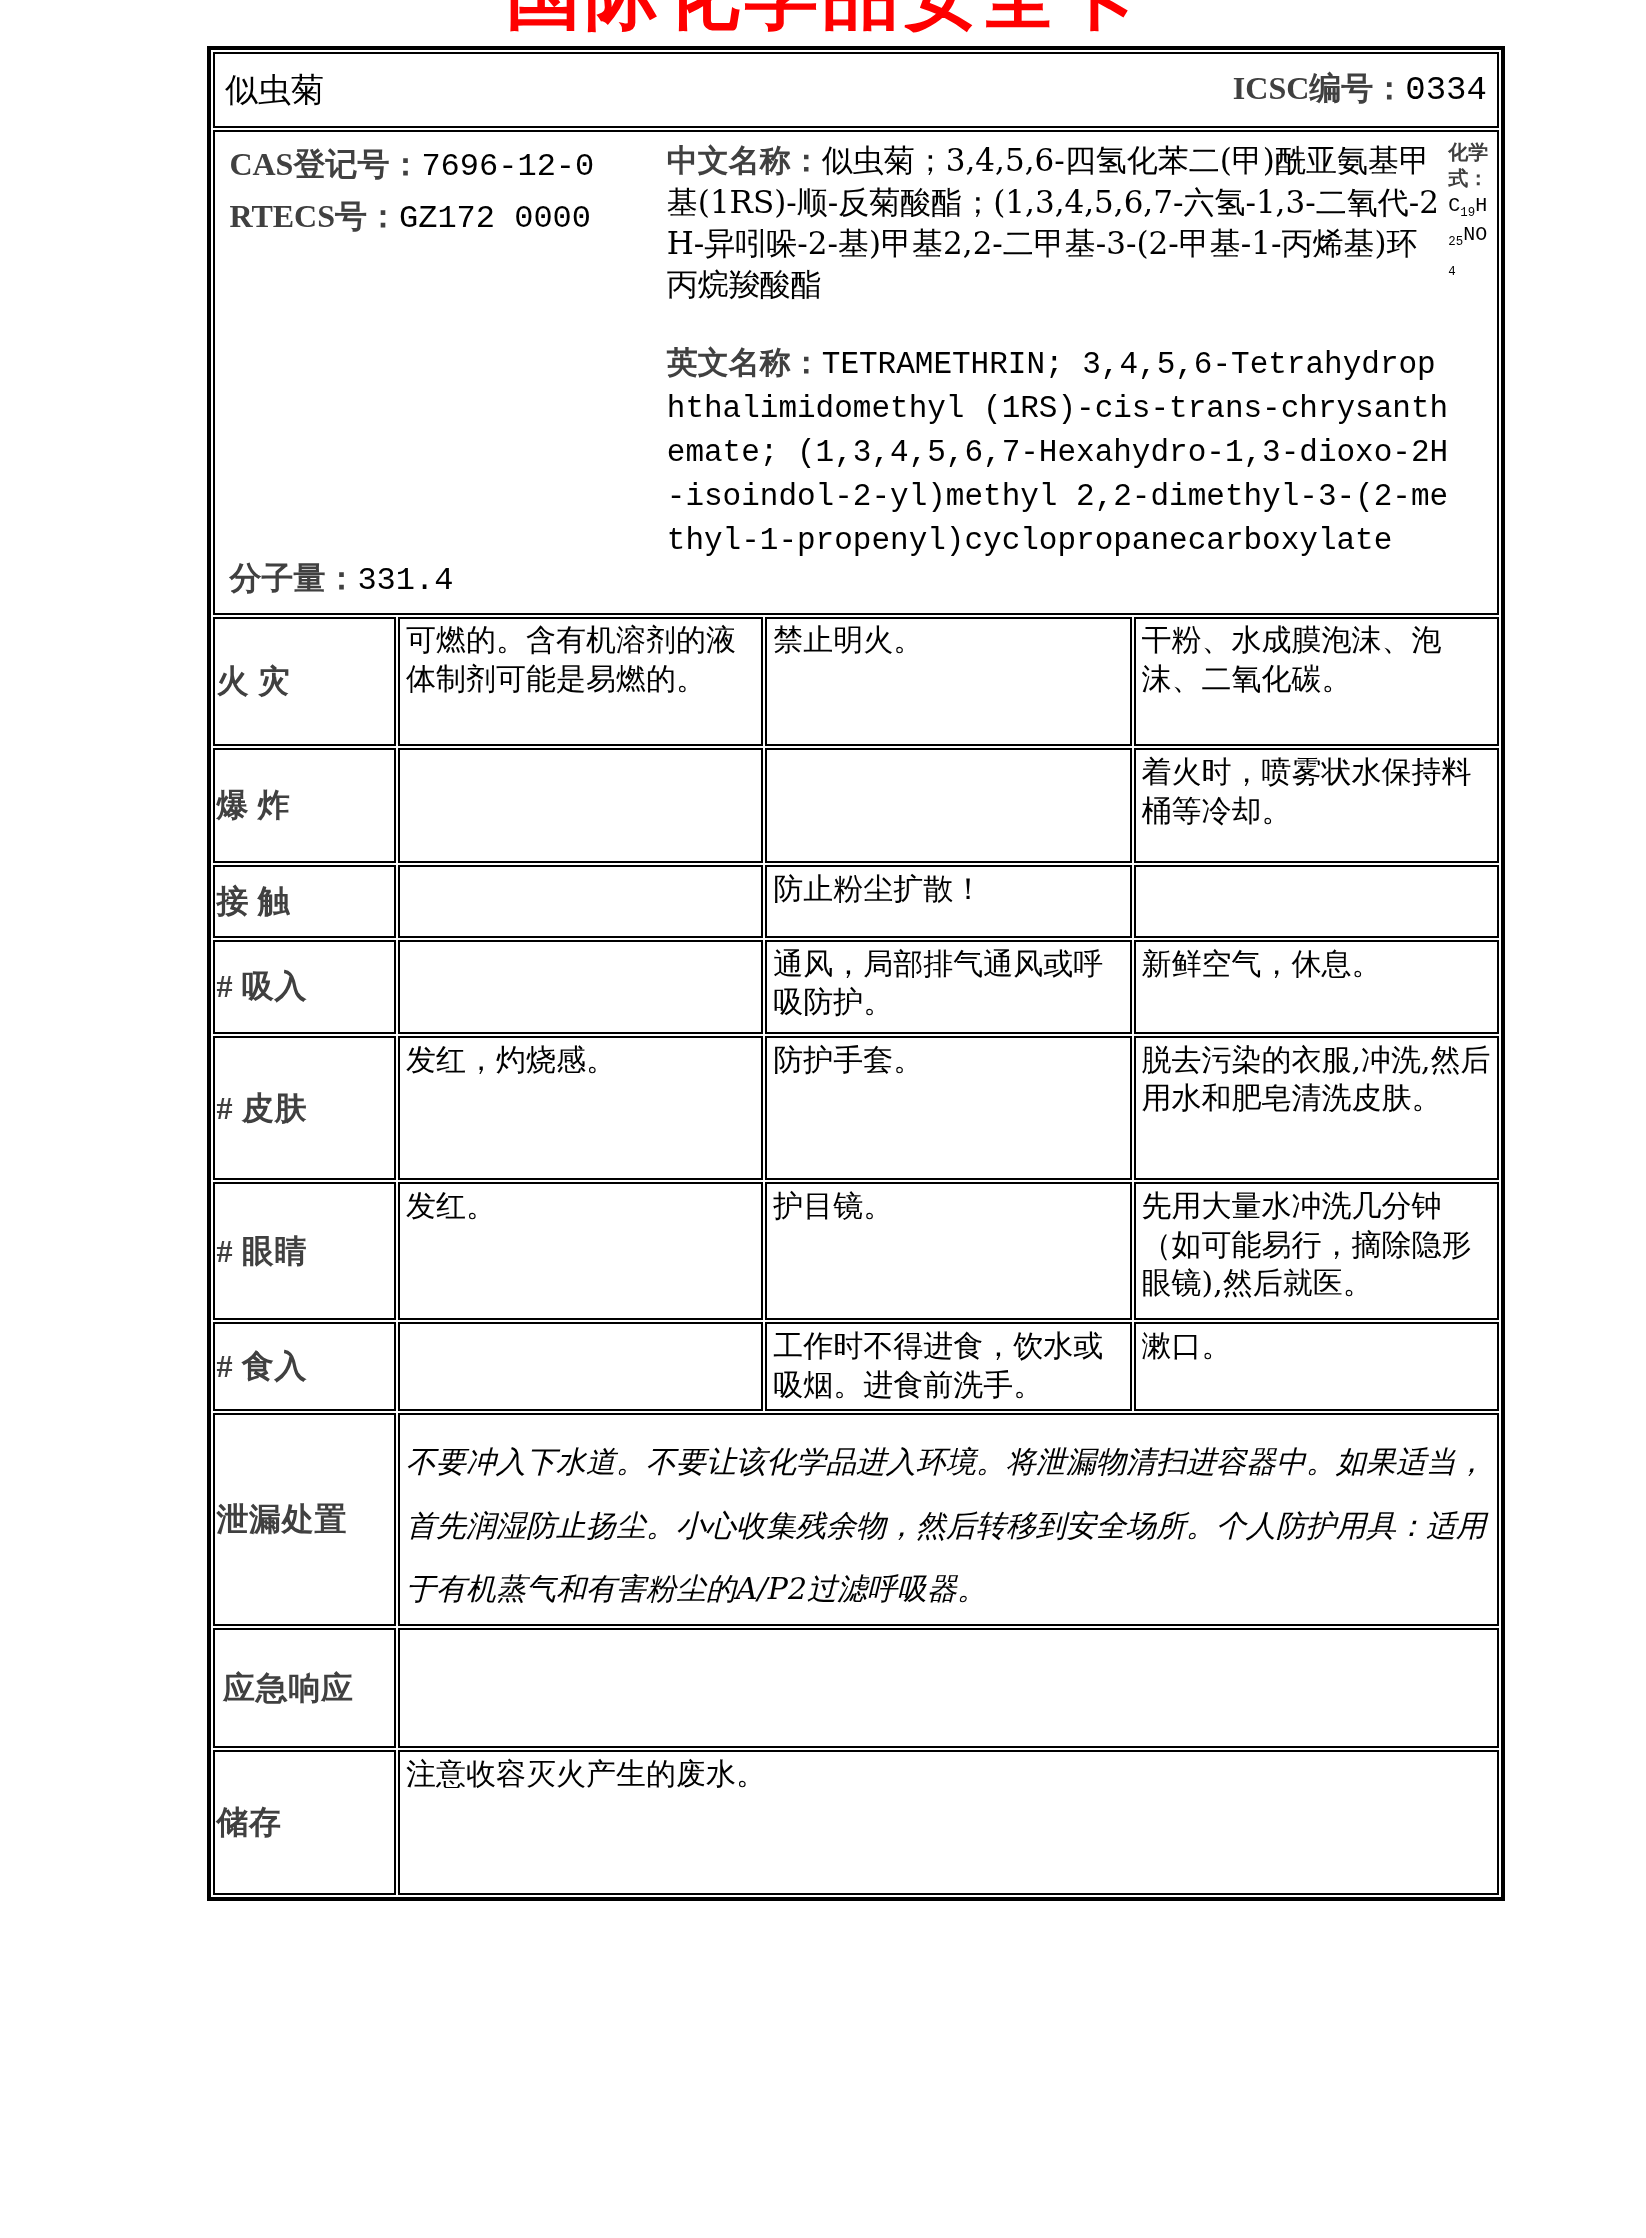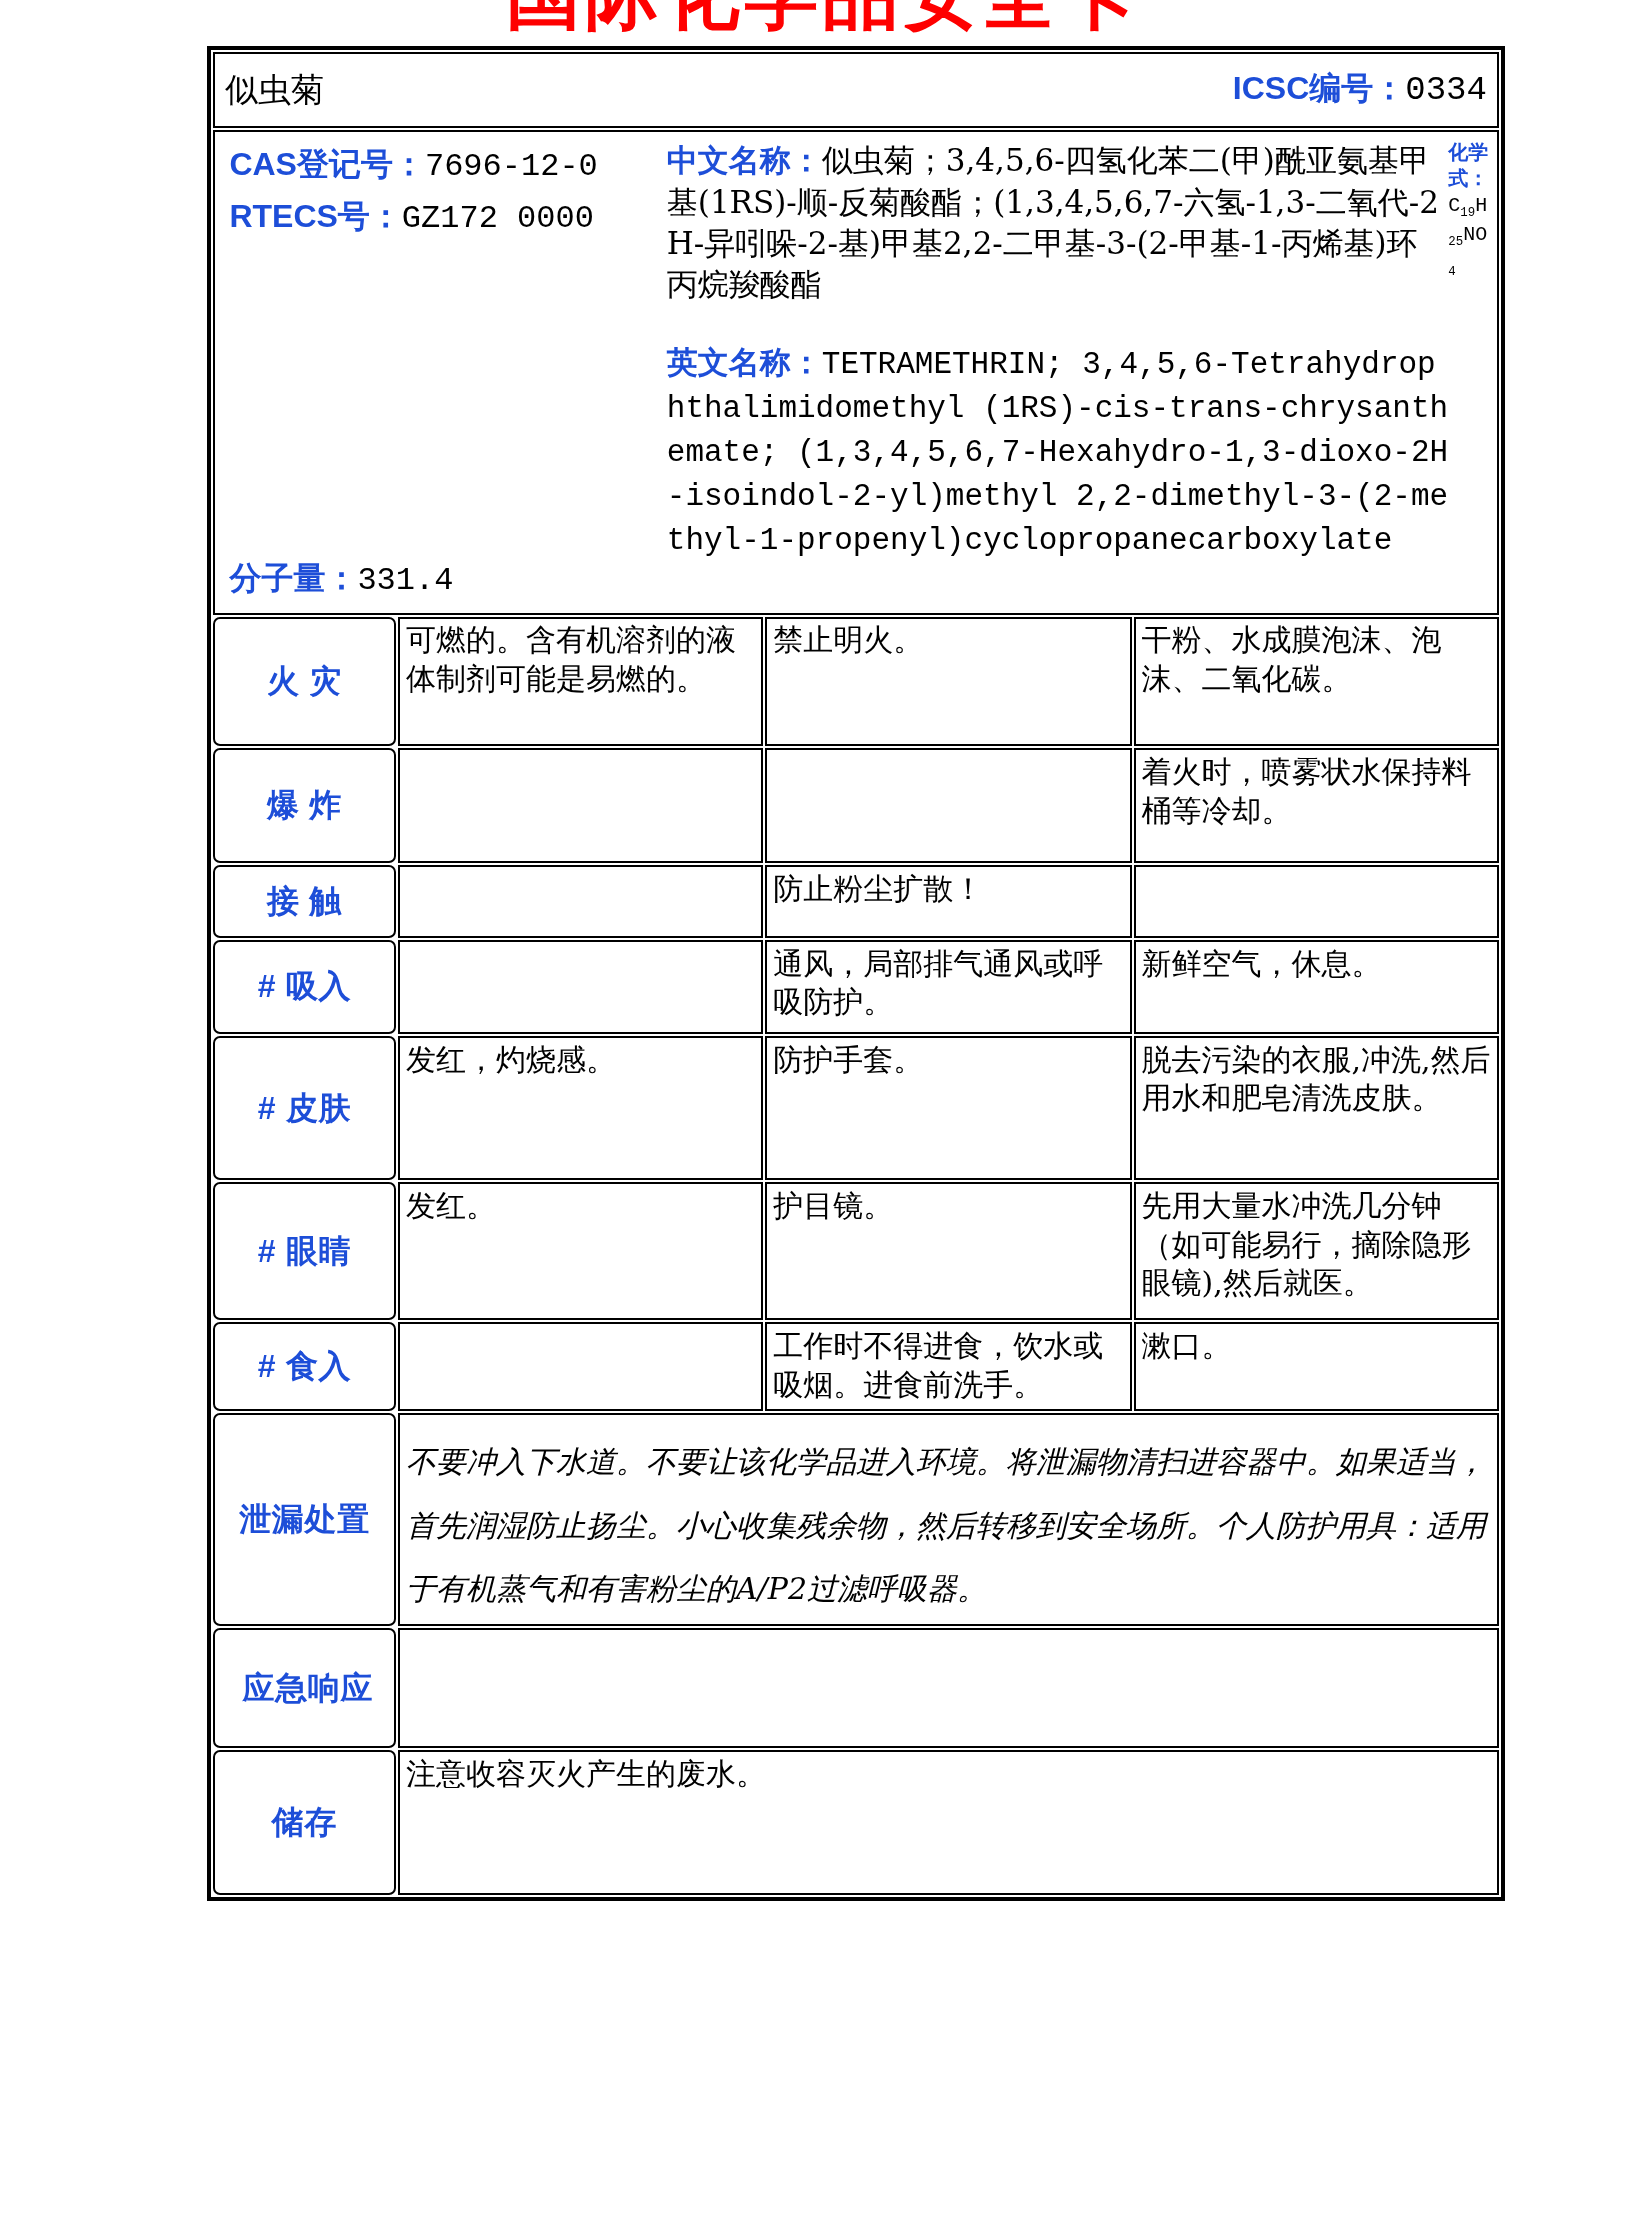--- a/index.html
+++ b/index.html
@@ -14,21 +14,21 @@
 
   
   table.card{margin-left:207px;margin-top:10px;width:1298px;
        border:4.3px solid #000;border-collapse:separate;border-spacing:2.9px;
        table-layout:fixed;background:#fff;}
   td{border:2.2px solid #000;vertical-align:top;padding:2.9px 5.8px;
        font-size:30px;line-height:1.28;word-break:break-all;overflow:hidden;}
 
   col.c1{width:181px;} col.c2{width:361px;} col.c3{width:362px;} col.c4{width:361px;}
 
-  .blab{color:#1d4ed8;font-family:Liberation Sans, sans-serif;font-weight:bold;}
+  .blab{color:#404040;font-family:Liberation Serif, serif;font-weight:bold;}
   .mono{font-family:"Liberation Mono",monospace;}
 
   
   .r-head td{height:66px;vertical-align:middle;}
   .hdr{display:flex;justify-content:space-between;align-items:center;padding:0 4.3px;}
   .hdr .subst{font-size:33px;}
   .hdr .icsc{font-size:32px;}
   .hdr .icsc .mono{font-size:34px;}
 
   
@@ -45,21 +45,21 @@
   .nameblock.en{margin-top:37px;}
   .nameblock .mono{font-size:31px;}
   .formula-line{font-size:20px;}
   .formula-line .sub{font-size:0.62em;vertical-align:-0.4em;}
 
   
   .r-thead td{height:91px;vertical-align:middle;text-align:center;}
   .r-thead .blab{font-size:33px;}
 
   
-  td.lbl{vertical-align:middle;text-align:center;padding:2.9px 1.4px;border-radius:7px;}
+  td.lbl{vertical-align:middle;padding:2.9px 1.4px;}
   td.lbl .blab{font-size:32px;letter-spacing:0.7px;}
 
   
   .r-fire    td{height:120px;}
   .r-expl    td{height:105px;}
   .r-contact td{height:63px;}
   .r-inhale  td{height:84px;}
   .r-skin    td{height:135px;}
   .r-eyes    td{height:128px;}
   .r-ingest  td{height:79px;}

